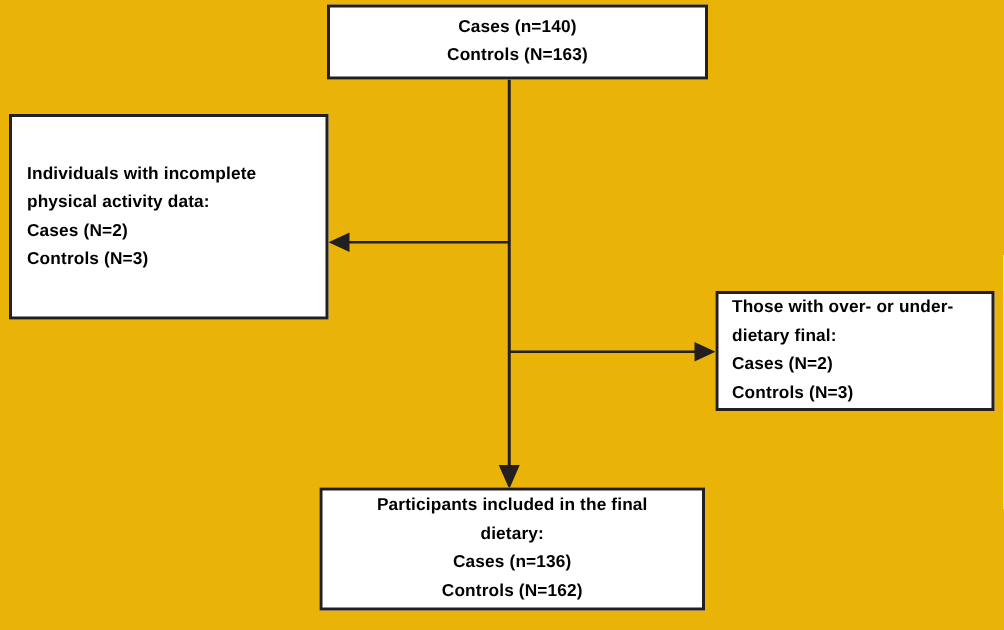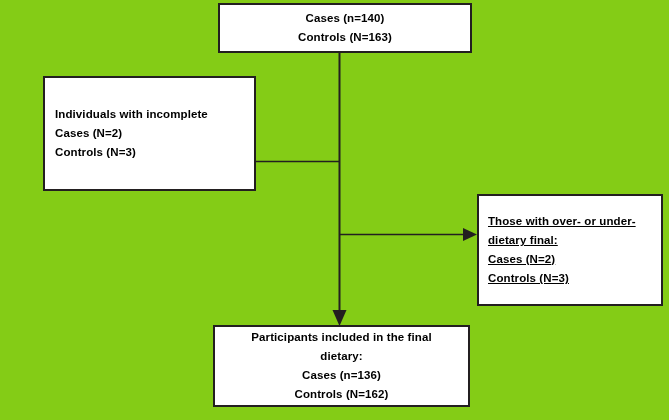--- a/index.html
+++ b/index.html
@@ -8,21 +8,21 @@
     background: #ffffff;
   }
   body {
     font-family: "Liberation Sans", sans-serif;
     -webkit-font-smoothing: antialiased;
   }
   #flowchart {
     position: relative;
     width: 669px;
     height: 420px;
-    background: #84cc16;
+    background: #eab308;
     overflow: hidden;
   }
   .node {
     position: absolute;
     box-sizing: border-box;
     border: 2px solid #231f20;
     background: #ffffff;
     font-size: 11.5px;
     line-height: 19px;
     color: #000000;
@@ -48,34 +48,32 @@
   }
   #node-top .node-inner {
     align-items: center;
     padding: 0 6px;
   }
   
   #node-left {
     left: 6px;
     top: 76px;
     width: 213px;
-    height: 115px;
-    margin-left: 37px;
+    height: 137px;
   }
   #node-left .node-inner {
     align-items: flex-start;
     padding: 0 0 0 10px;
   }
   
   #node-right {
     left: 477px;
     top: 194px;
     width: 186px;
-    height: 112px;
-    text-decoration: underline;
+    height: 80px;
   }
   #node-right .node-inner {
     align-items: flex-start;
     padding: 0 0 0 9px;
   }
   
   #node-bottom {
     left: 213px;
     top: 325px;
     width: 257px;
@@ -121,20 +119,21 @@
   <div class="node" id="node-top">
     <div class="node-inner">
       <div class="line">Cases (n=140)</div>
       <div class="line">Controls (N=163)</div>
     </div>
   </div>
 
   <div class="node" id="node-left">
     <div class="node-inner">
       <div class="line">Individuals with incomplete</div>
+      <div class="line">physical activity data:</div>
       <div class="line">Cases (N=2)</div>
       <div class="line">Controls (N=3)</div>
     </div>
   </div>
 
   <div class="node" id="node-right">
     <div class="node-inner">
       <div class="line">Those with over- or under-</div>
       <div class="line">dietary final:</div>
       <div class="line">Cases (N=2)</div>

